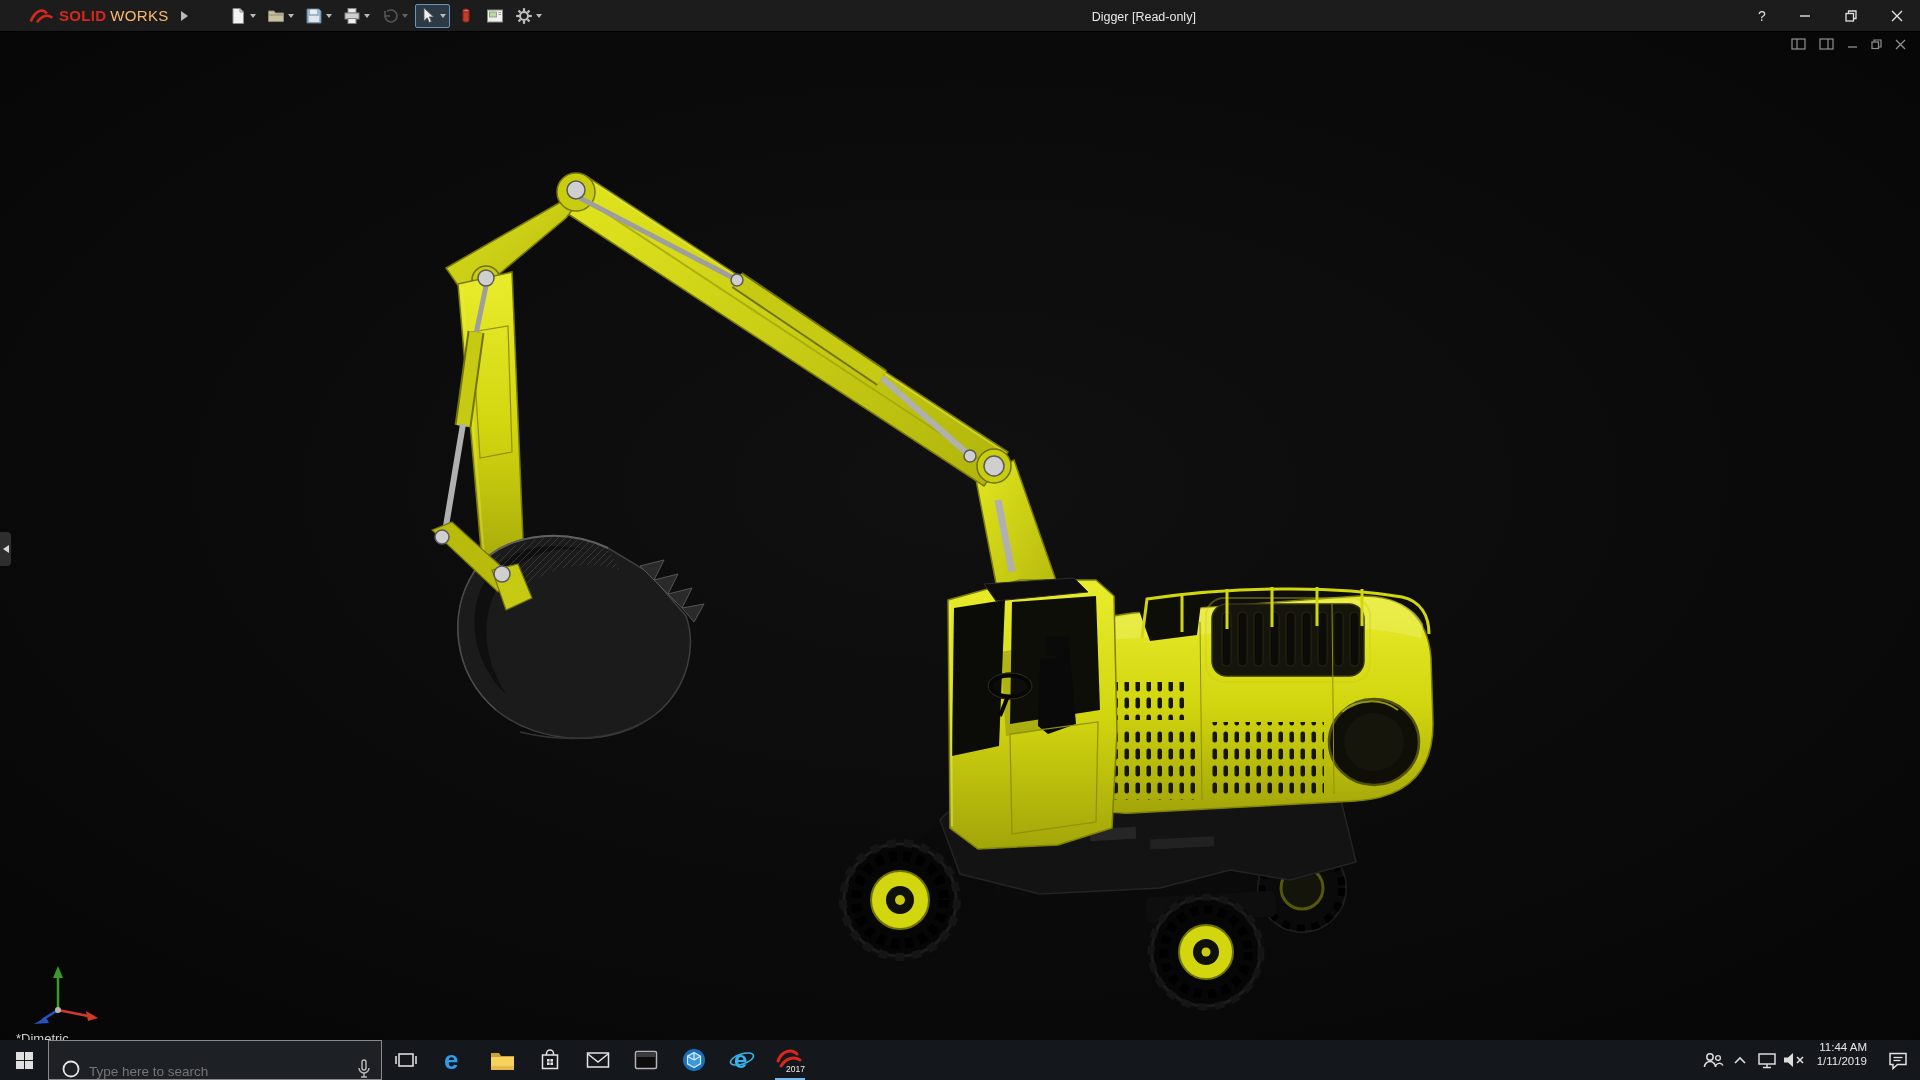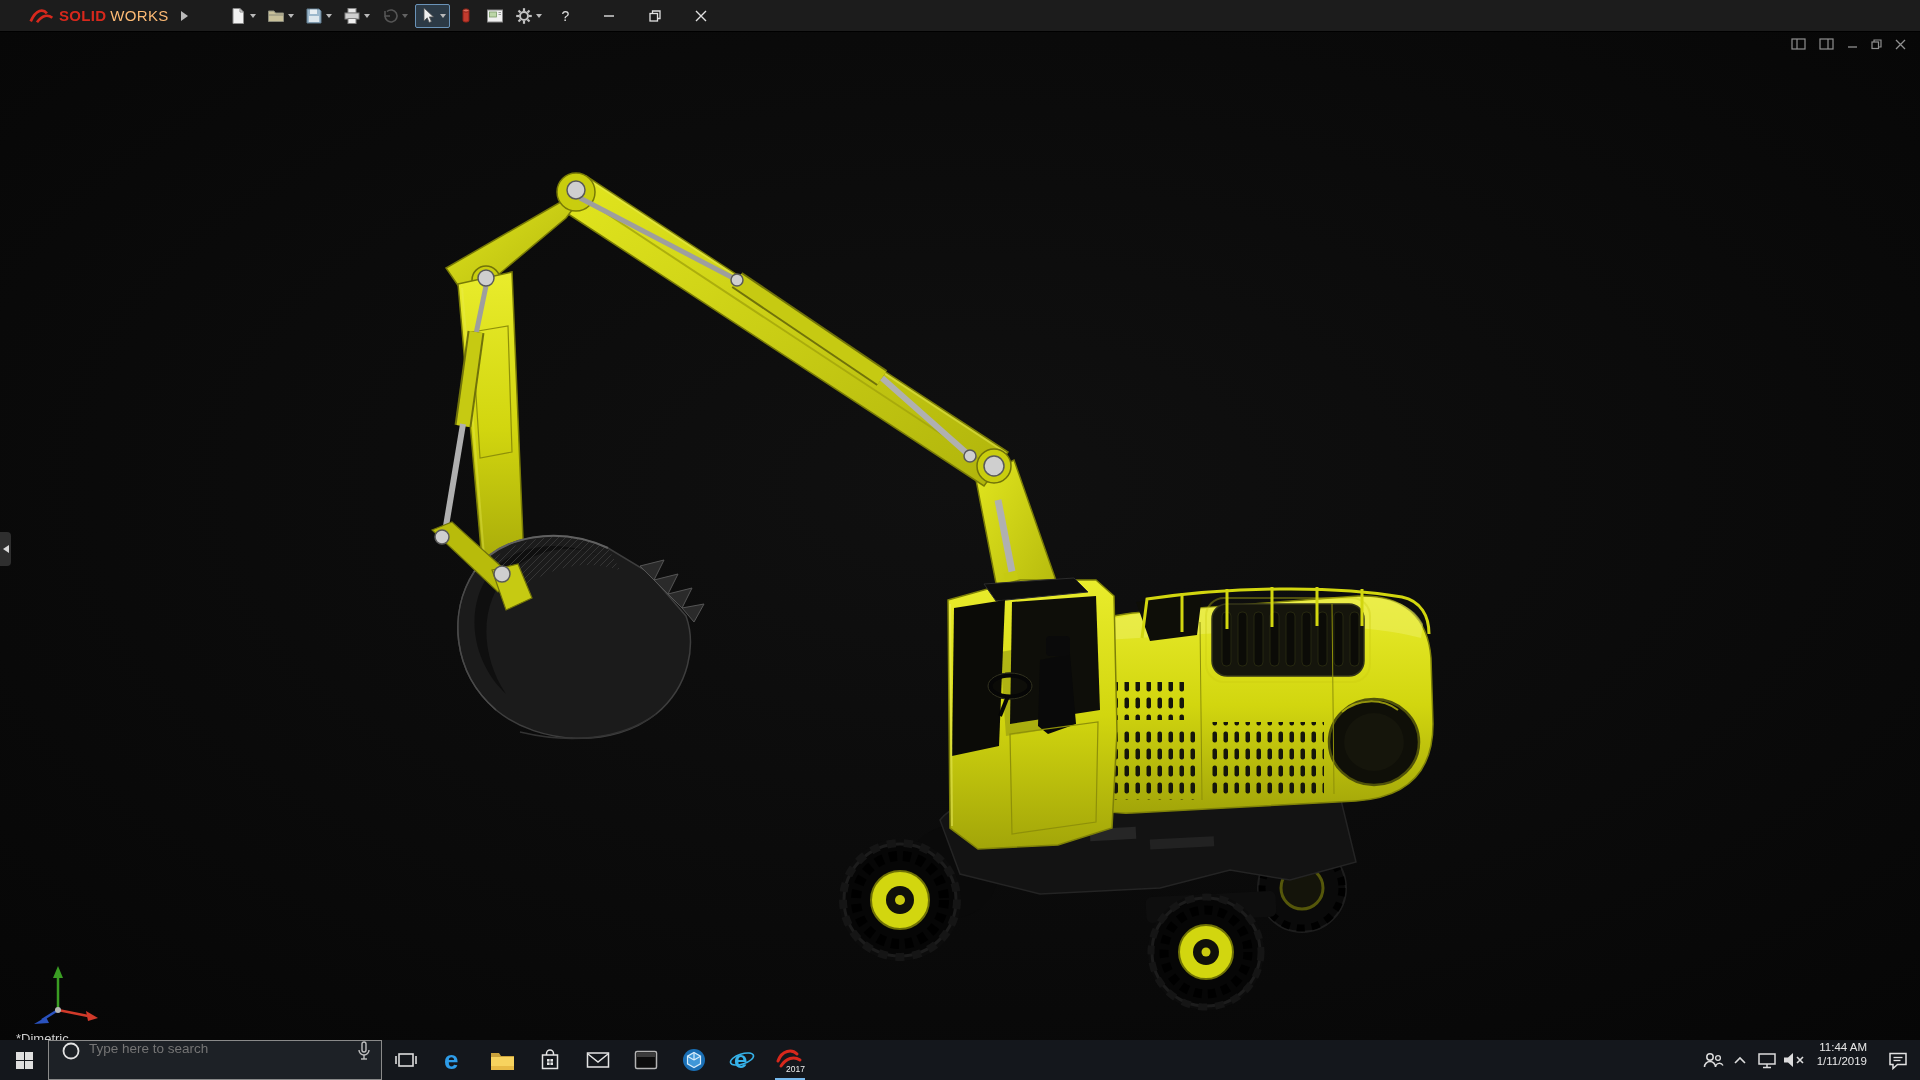--- a/index.html
+++ b/index.html
@@ -37,21 +37,21 @@
                 border-radius:0 4px 4px 0; display:flex; align-items:center; justify-content:center; }
   .triad { position:absolute; left:22px; bottom:14px; }
   .view-label { position:absolute; left:16px; bottom:-6px; font-size:13px; color:#cfcfcf;text-align:center; }
 
   
   .taskbar { position:absolute; bottom:0; left:0; right:0; height:40px;
              background:var(--taskbar-bg,#14171c); display:flex; align-items:stretch; }
   .tk-btn { width:48px; display:flex; align-items:center; justify-content:center; position:relative; }
   .tk-btn.running::after { content:""; position:absolute; bottom:0; left:9px; right:9px; height:2px;
                            background:var(--accent-blue,#76b9ed); }
-  .search { width:334px; display:flex; align-items:flex-start; background:#1d2126;
+  .search { width:334px; display:flex; align-items:flex-end; background:#1d2126;
             border:1px solid #8a8a8a; }
   .search .circ { margin:0 8px 0 12px; display:flex; }
   .search input { flex:1; background:transparent; border:none; outline:none; color:#c9c9c9;
                   font-size:13.5px; font-family:"Liberation Sans",sans-serif; }
   .search .mic { margin:0 10px; display:flex; }
   .tray { margin-left:auto; display:flex; align-items:flex-start; }
   .tray-ic { width:27px; height:40px; display:flex; align-items:center; justify-content:center; }
   .clock { display:flex; flex-direction:column; align-items:flex-end; justify-content:center;
            color:#e8e8e8; font-size:11.5px; line-height:14px; padding:0 9px; }
   .action { width:44px; height:40px; display:flex; align-items:center; justify-content:center; }
@@ -143,20 +143,21 @@
             <line x1="12.5" y1="12.5" x2="14.5" y2="14.5"></line>
           <line x1="3.5" y1="14.5" x2="5.5" y2="12.5"></line>
             <line x1="12.5" y1="5.5" x2="14.5" y2="3.5"></line>
         </g>
         <circle cx="9" cy="9" r="4" fill="none" stroke="#c2c2c2" stroke-width="2"></circle>
       </svg>
         <span class="caret"></span>
     </div>
   </div>
 
+  <div class="title-flex"><span class="doc-title">Digger [Read-only]</span></div>
 
   <div class="help-btn">?</div>
   <div class="win-btn">
     <svg width="12" height="12">
         <line x1="1" y1="6" x2="11" y2="6" stroke="#e0e0e0" stroke-width="1.4"></line>
       </svg>
   </div>
   <div class="win-btn">
     <svg width="12" height="12">
       <rect x="1" y="3.5" width="7.5" height="7.5" fill="none" stroke="#e0e0e0" stroke-width="1.3"></rect>

